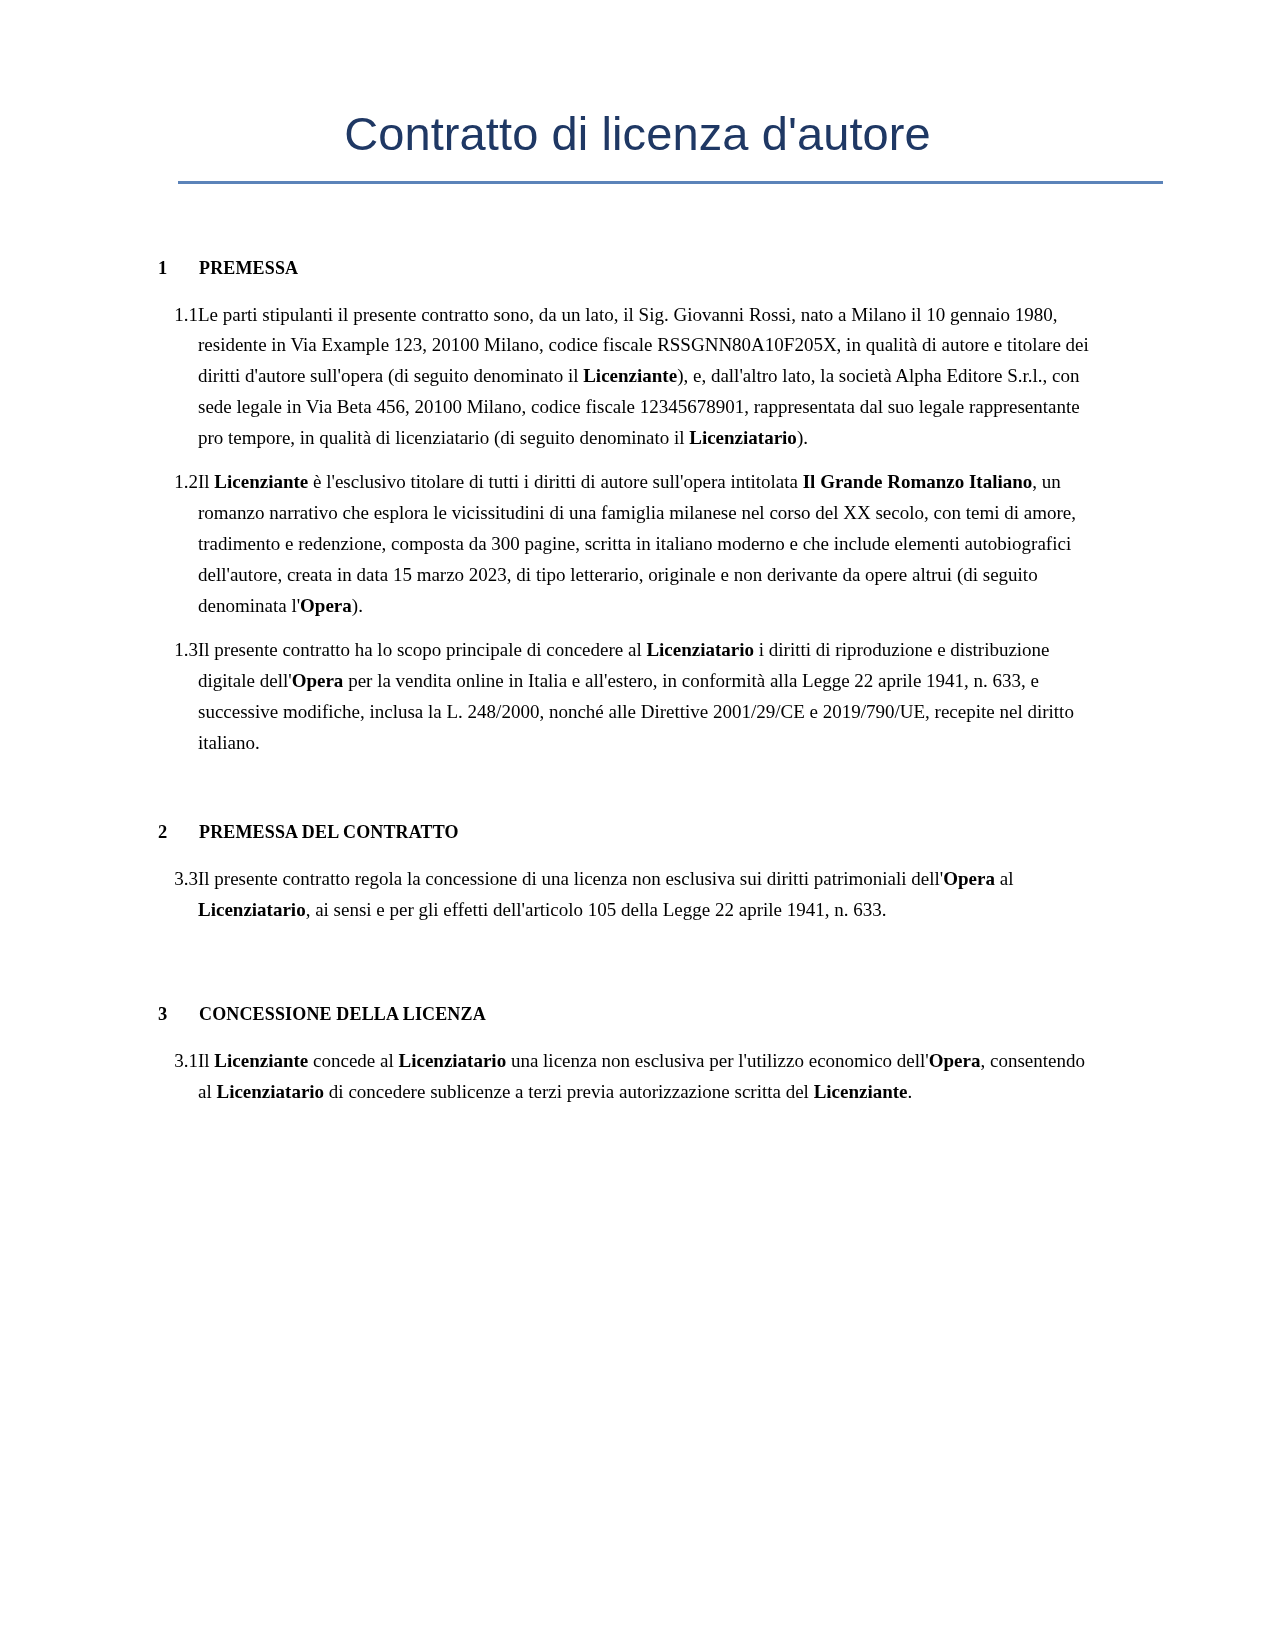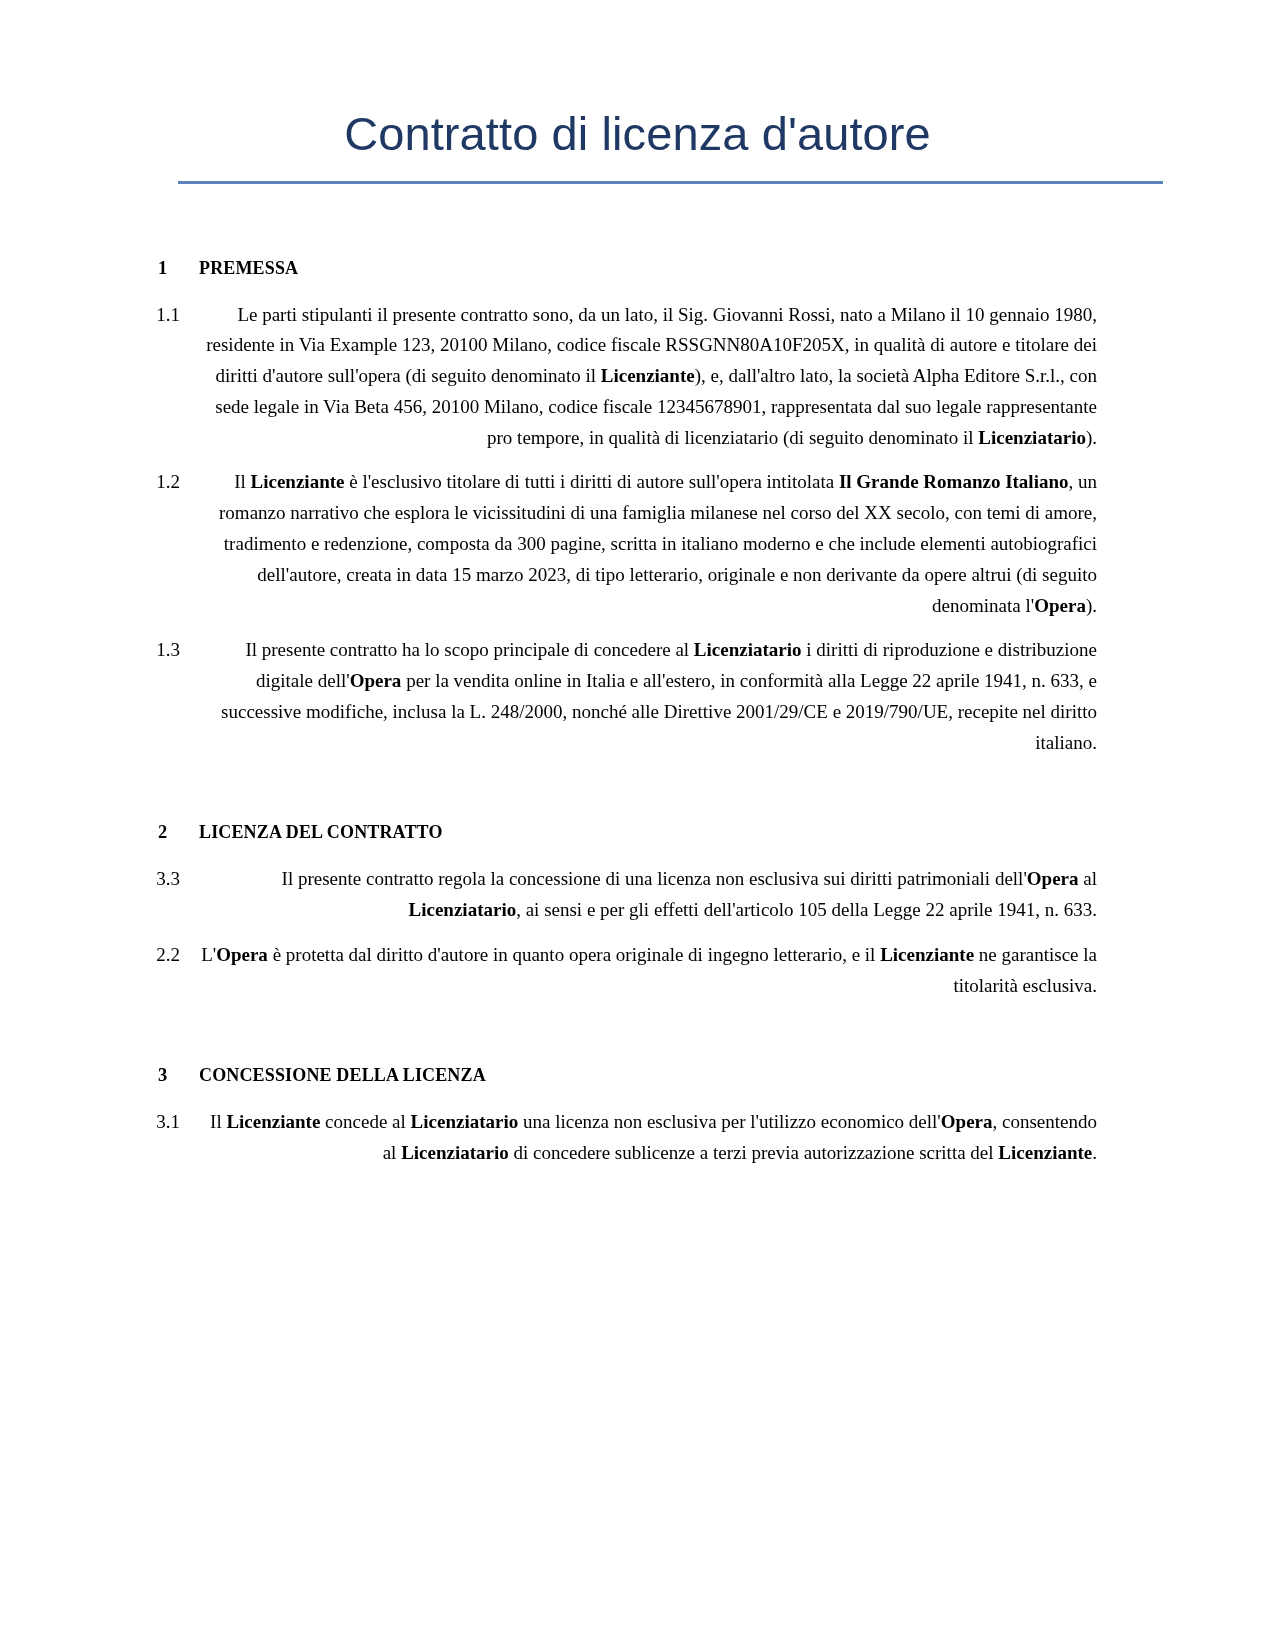--- a/index.html
+++ b/index.html
@@ -75,27 +75,27 @@
     display: flex;
     align-items: flex-start;
     padding-left: 138px;
     padding-right: 178px;
   }
   .clause .clause-num {
     font-size: 19px;
     line-height: 1.62;
     width: 60px;
     flex: 0 0 60px;
-    text-align: center;
+    text-align: right;
     white-space: nowrap;
   }
   .clause .clause-text {
     font-size: 19px;
     line-height: 1.62;
-    text-align: right;
+    text-align: left;
     flex: 1 1 auto;
   }
   .clause .clause-text b {
     font-weight: bold;
   }
 
   
   .gap-heading-top   { height: 74px; }
   .gap-after-heading { height: 21px; }
   .gap-clause        { height: 14px; }
@@ -128,32 +128,28 @@
         <span class="clause-text"><span>Il </span><b>Licenziante</b><span> è l'esclusivo titolare di tutti i diritti di autore sull'opera intitolata </span><b>Il Grande Romanzo Italiano</b><span>, un romanzo narrativo che esplora le vicissitudini di una famiglia milanese nel corso del XX secolo, con temi di amore, tradimento e redenzione, composta da 300 pagine, scritta in italiano moderno e che include elementi autobiografici dell'autore, creata in data 15 marzo 2023, di tipo letterario, originale e non derivante da opere altrui (di seguito denominata l'</span><b>Opera</b><span>).</span></span>
       </div>
       <div class="gap-clause"></div>
       <div class="clause">
         <span class="clause-num">1.3</span>
         <span class="clause-text"><span>Il presente contratto ha lo scopo principale di concedere al </span><b>Licenziatario</b><span> i diritti di riproduzione e distribuzione digitale dell'</span><b>Opera</b><span> per la vendita online in Italia e all'estero, in conformità alla Legge 22 aprile 1941, n. 633, e successive modifiche, inclusa la L. 248/2000, nonché alle Direttive 2001/29/CE e 2019/790/UE, recepite nel diritto italiano.</span></span>
       </div>
       <div class="gap-section"></div>
       <div class="section-heading">
         <span class="sec-num">2</span>
-        <span class="sec-label">LICENZA DEL CONTRATTO</span>
+        <span class="sec-label">PREMESSA DEL CONTRATTO</span>
       </div>
       <div class="gap-after-heading"></div>
       <div class="clause">
         <span class="clause-num">3.3</span>
         <span class="clause-text"><span>Il presente contratto regola la concessione di una licenza non esclusiva sui diritti patrimoniali dell'</span><b>Opera</b><span> al </span><b>Licenziatario</b><span>, ai sensi e per gli effetti dell'articolo 105 della Legge 22 aprile 1941, n. 633.</span></span>
       </div>
       <div class="gap-clause"></div>
-      <div class="clause">
-        <span class="clause-num">2.2</span>
-        <span class="clause-text"><span>L'</span><b>Opera</b><span> è protetta dal diritto d'autore in quanto opera originale di ingegno letterario, e il </span><b>Licenziante</b><span> ne garantisce la titolarità esclusiva.</span></span>
-      </div>
       <div class="gap-section"></div>
       <div class="section-heading">
         <span class="sec-num">3</span>
         <span class="sec-label">CONCESSIONE DELLA LICENZA</span>
       </div>
       <div class="gap-after-heading"></div>
       <div class="clause">
         <span class="clause-num">3.1</span>
         <span class="clause-text"><span>Il </span><b>Licenziante</b><span> concede al </span><b>Licenziatario</b><span> una licenza non esclusiva per l'utilizzo economico dell'</span><b>Opera</b><span>, consentendo al </span><b>Licenziatario</b><span> di concedere sublicenze a terzi previa autorizzazione scritta del </span><b>Licenziante</b><span>.</span></span>
       </div>

